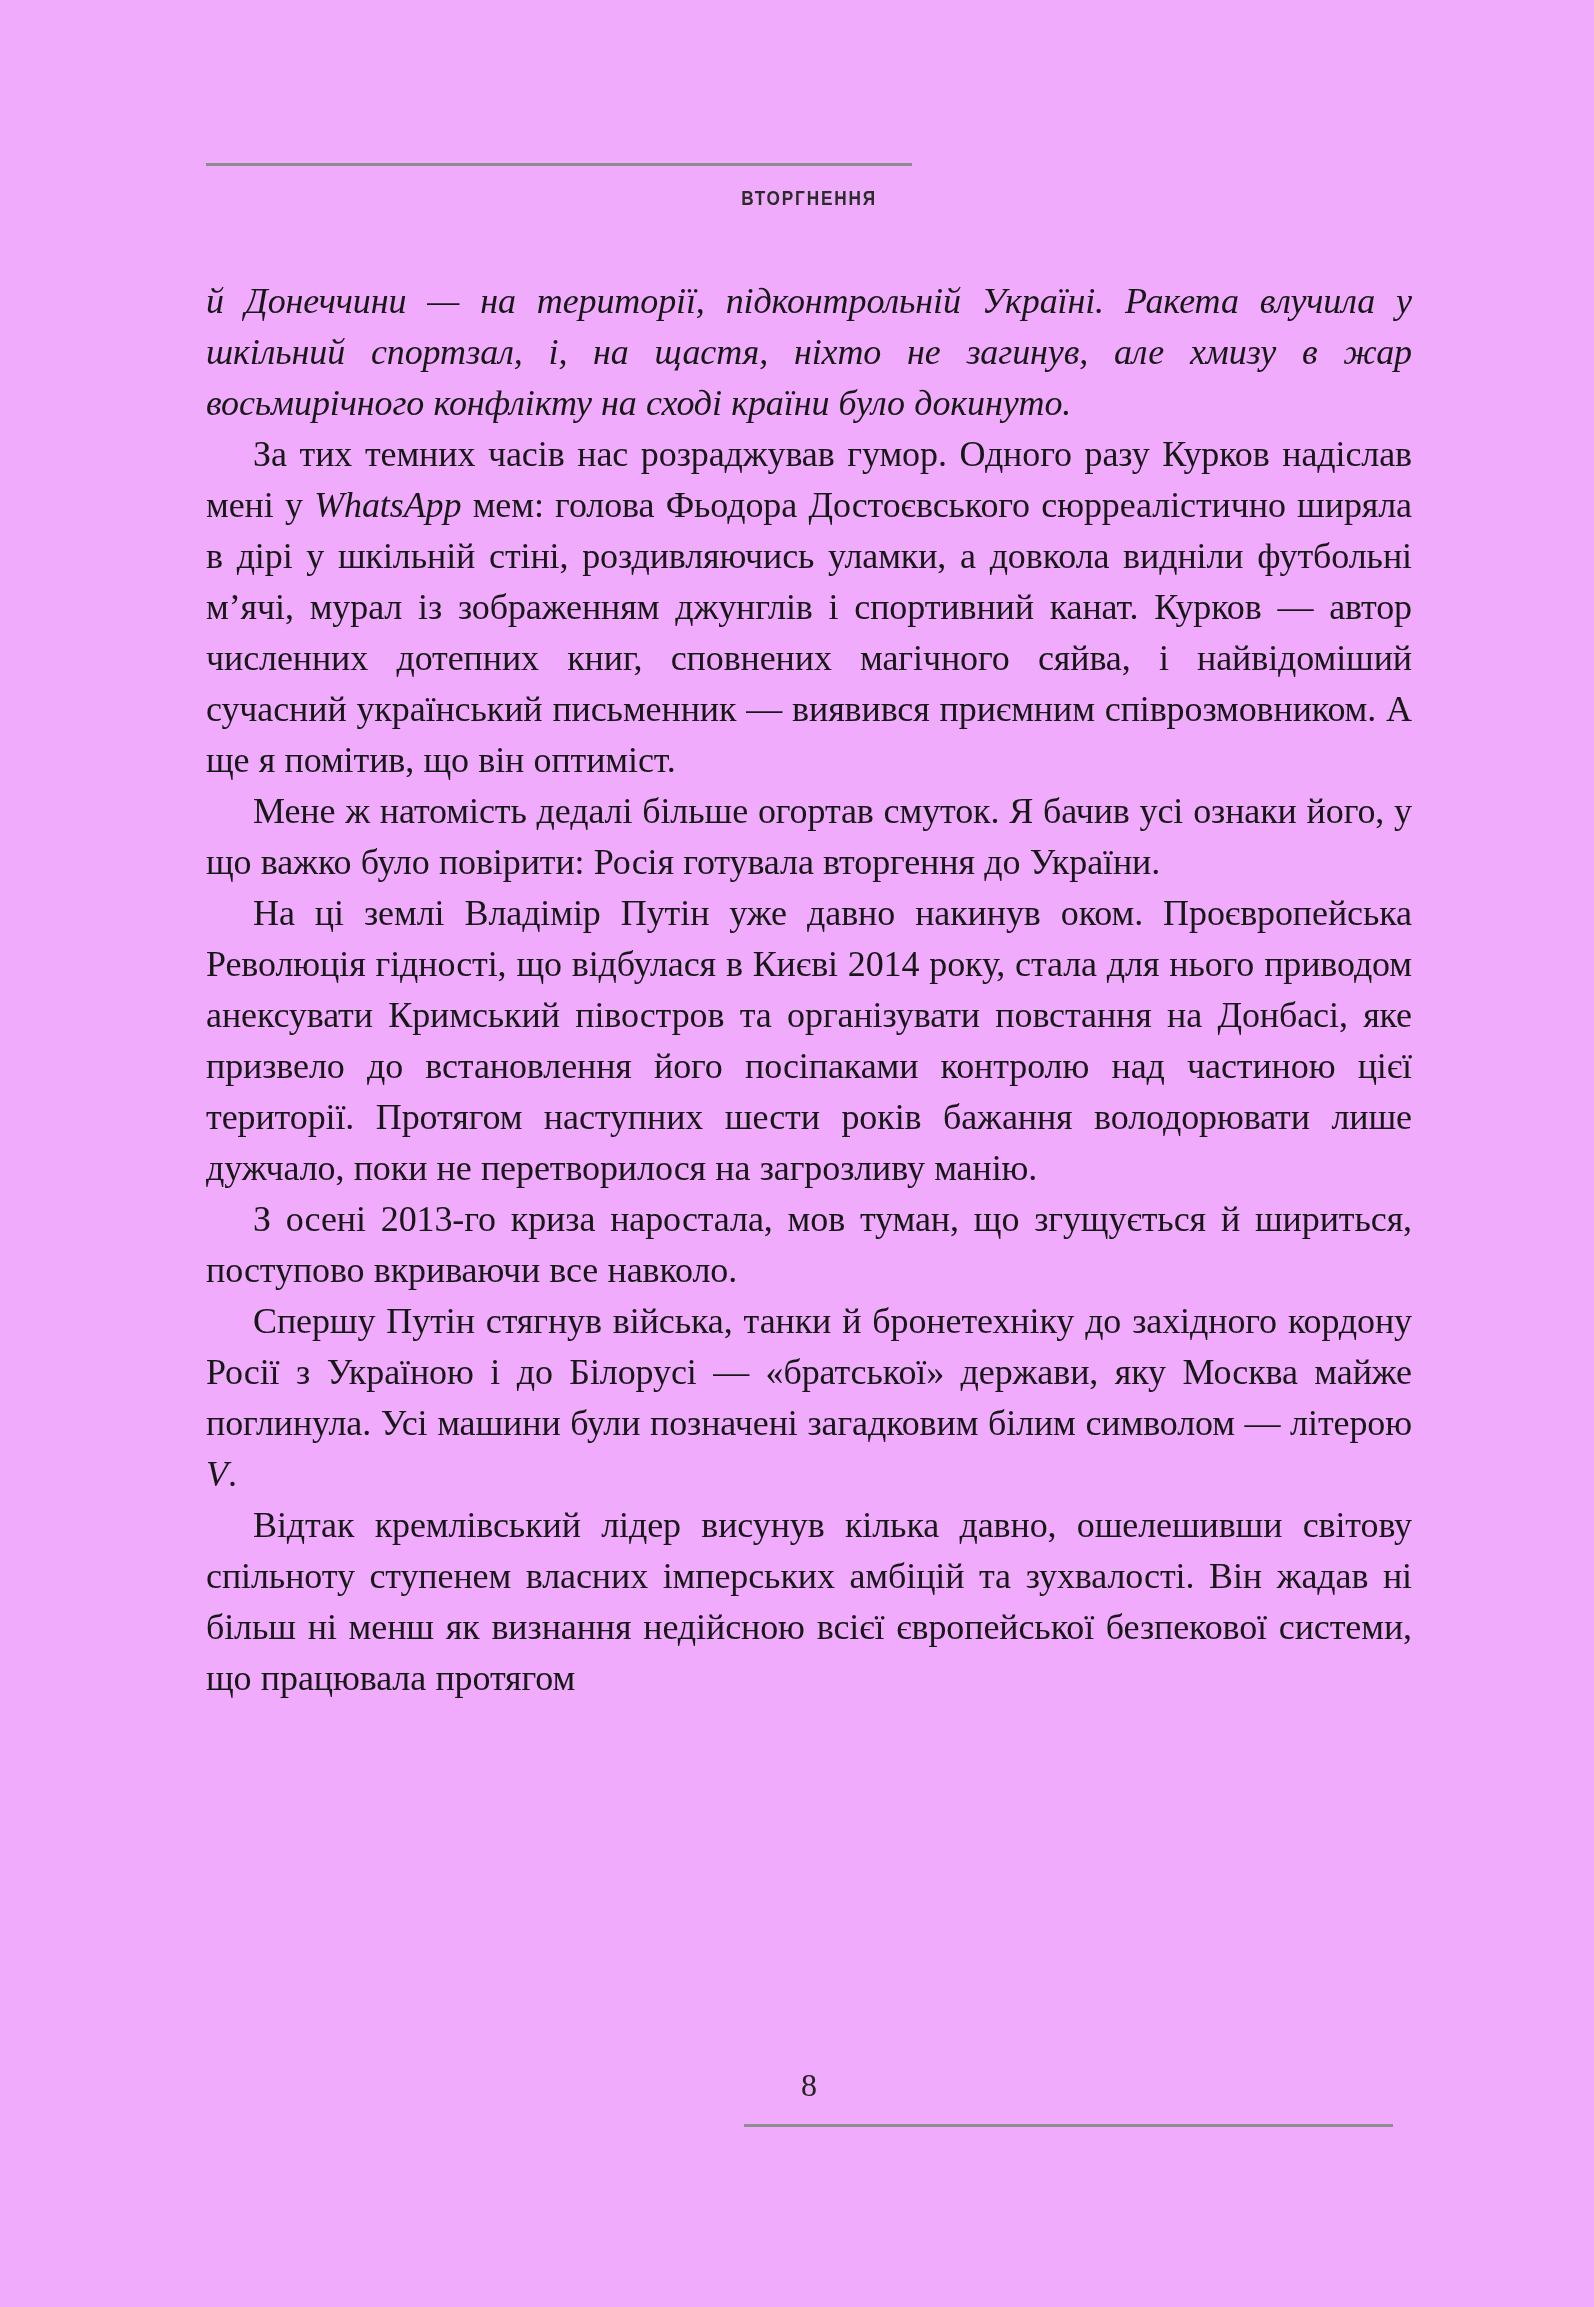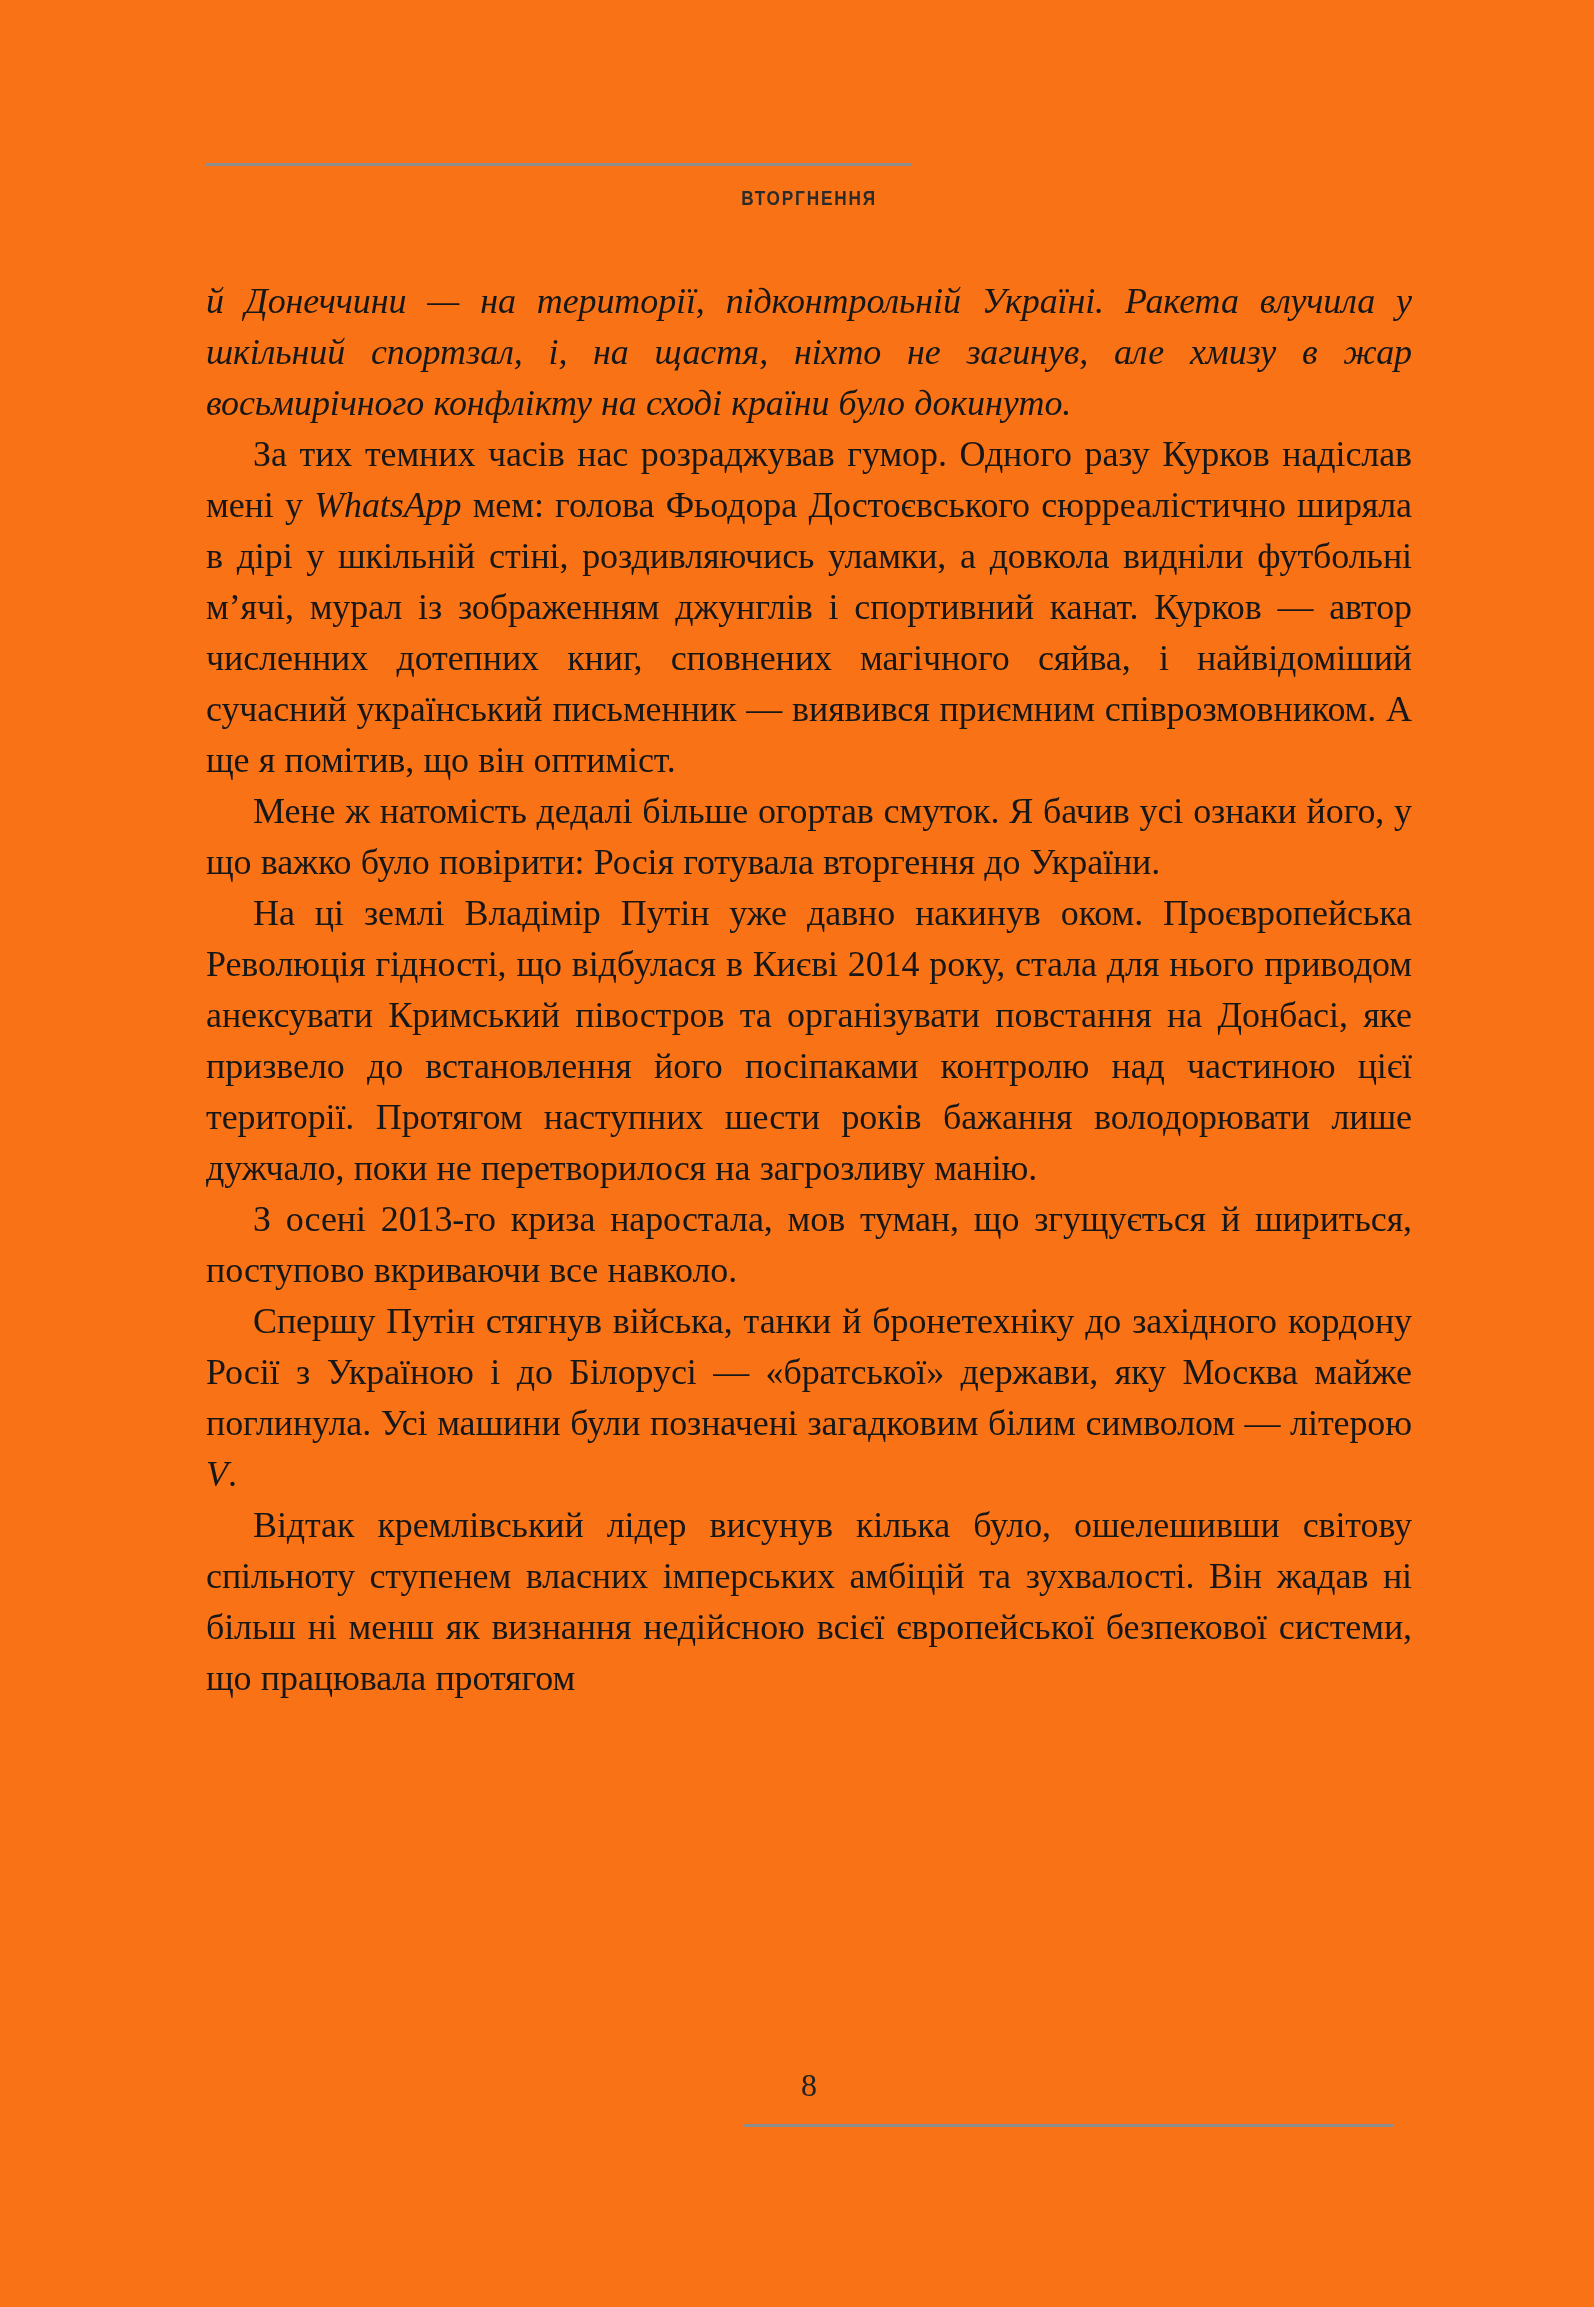--- a/index.html
+++ b/index.html
@@ -6,21 +6,21 @@
   html, body {
     margin: 0;
     padding: 0;
     background: #ffffff;
   }
 
   .page {
     position: relative;
     width: 1594px;
     height: 2307px;
-    background: #f97316;
+    background: #f0abfc;
     overflow: hidden;
     box-sizing: border-box;
     font-family: "Liberation Serif", "DejaVu Serif", serif;
     color: #1a1a1a;
   }
 
   
   .running-head {
     position: absolute;
     left: 206px;
@@ -128,21 +128,21 @@
   </div>
 
   <div class="textblock" id="body-text-block">
 
   <p class="noindent"><span>й Донеччини — на території, підконтрольній Україні. Ракета влучила у шкільний спортзал, і, на щастя, ніхто не загинув, але хмизу в жар восьмирічного конфлікту на сході країни було докинуто.</span></p>
       <p class="indent"><span>За тих темних часів нас розраджував гумор. Одного разу Курков надіслав мені у </span><em>WhatsApp</em><span> мем: голова Фьодора Достоєвського сюрреалістично ширяла в дірі у шкільній стіні, роздивляючись уламки, а довкола видніли футбольні м’ячі, мурал із зображенням джунглів і спортивний канат. Курков — автор численних дотепних книг, сповнених магічного сяйва, і найвідоміший сучасний український письменник — виявився приємним співрозмовником. А ще я помітив, що він оптиміст.</span></p>
       <p class="indent"><span>Мене ж натомість дедалі більше огортав смуток. Я бачив усі ознаки його, у що важко було повірити: Росія готувала вторгення до України.</span></p>
       <p class="indent"><span>На ці землі Владімір Путін уже давно накинув оком. Проєвропейська Революція гідності, що відбулася в Києві 2014 року, стала для нього приводом анексувати Кримський півостров та організувати повстання на Донбасі, яке призвело до встановлення його посіпаками контролю над частиною цієї території. Протягом наступних шести років бажання володорювати лише дужчало, поки не перетворилося на загрозливу манію.</span></p>
       <p class="indent"><span>З осені 2013-го криза наростала, мов туман, що згущується й шириться, поступово вкриваючи все навколо.</span></p>
       <p class="indent"><span>Спершу Путін стягнув війська, танки й бронетехніку до західного кордону Росії з Україною і до Білорусі — «братської» держави, яку Москва майже поглинула. Усі машини були позначені загадковим білим символом — літерою </span><em>V</em><span>.</span></p>
-      <p class="indent"><span>Відтак кремлівський лідер висунув кілька було, ошелешивши світову спільноту ступенем власних імперських амбіцій та зухвалості. Він жадав ні більш ні менш як визнання недійсною всієї європейської безпекової системи, що працювала протягом</span></p>
+      <p class="indent"><span>Відтак кремлівський лідер висунув кілька давно, ошелешивши світову спільноту ступенем власних імперських амбіцій та зухвалості. Він жадав ні більш ні менш як визнання недійсною всієї європейської безпекової системи, що працювала протягом</span></p>
     </div>
 
   <div class="folio">
     <div class="number">8</div>
     <div class="rule"></div>
   </div>
 
 </div>
 
 

